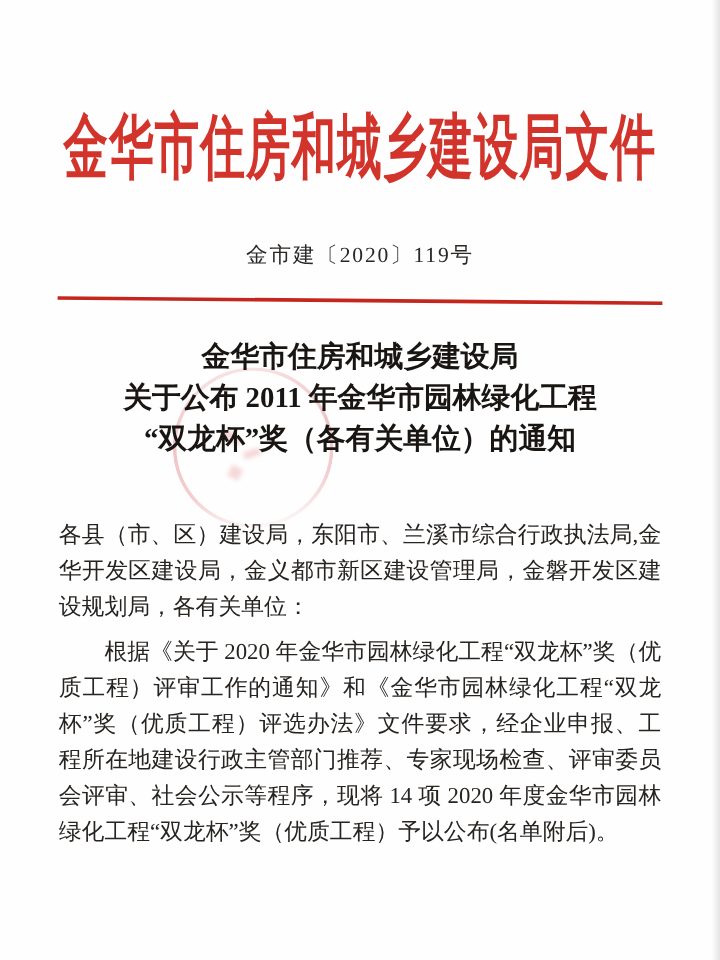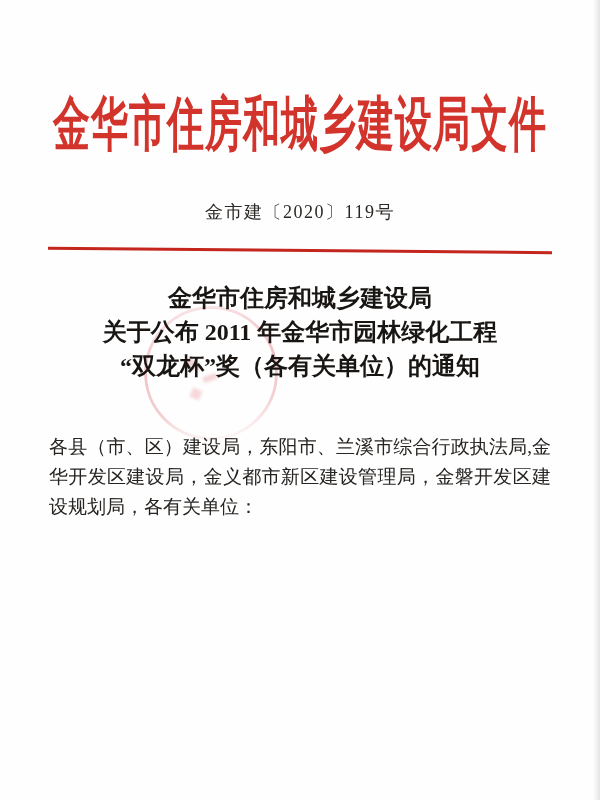--- a/index.html
+++ b/index.html
@@ -108,17 +108,18 @@
   </div>
 
   <div class="title-block">
     <div>金华市住房和城乡建设局</div>
     <div>关于公布 2011 年金华市园林绿化工程</div>
     <div>“双龙杯”奖（各有关单位）的通知</div>
   </div>
 
   <div class="body-text">
     <p>各县（市、区）建设局，东阳市、兰溪市综合行政执法局,金华开发区建设局，金义都市新区建设管理局，金磐开发区建设规划局，各有关单位：</p>
+    <p class="indent">根据《关于 2020 年金华市园林绿化工程“双龙杯”奖（优质工程）评审工作的通知》和《金华市园林绿化工程“双龙杯”奖（优质工程）评选办法》文件要求，经企业申报、工程所在地建设行政主管部门推荐、专家现场检查、评审委员会评审、社会公示等程序，现将 14 项 2020 年度金华市园林绿化工程“双龙杯”奖（优质工程）予以公布(名单附后)。</p>
   </div>
 
   <div class="page-edge-shadow"></div>
 
 </div>
 
 </body></html>

